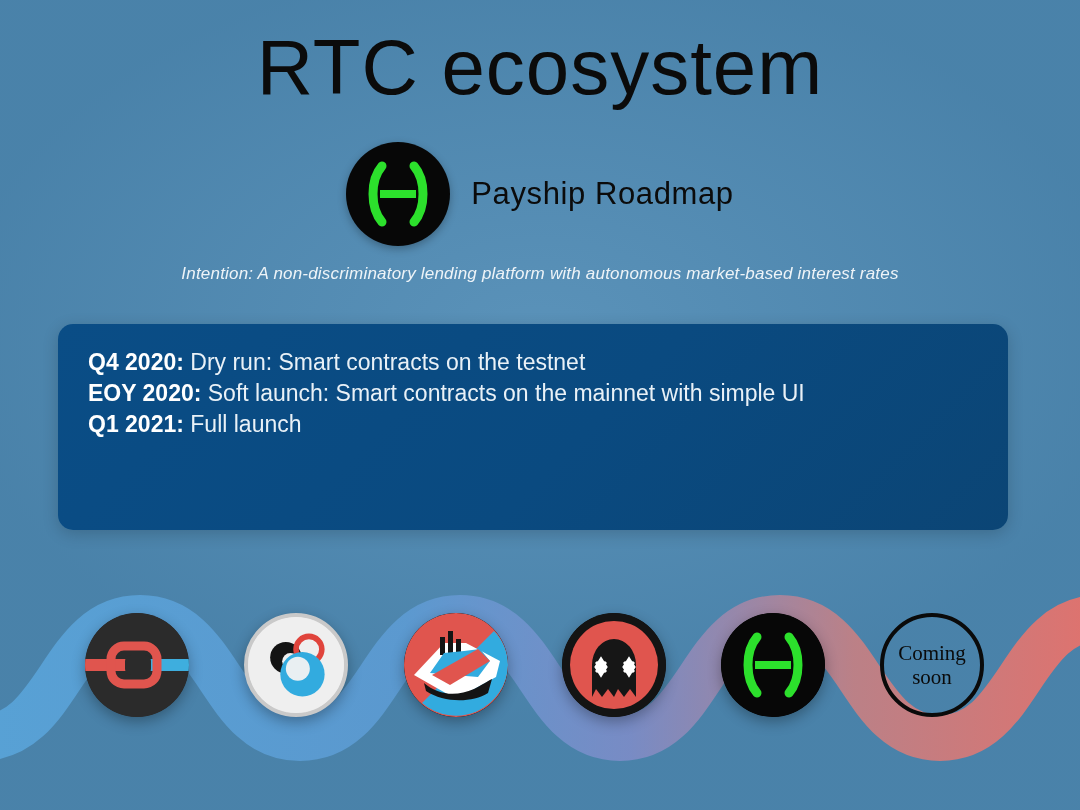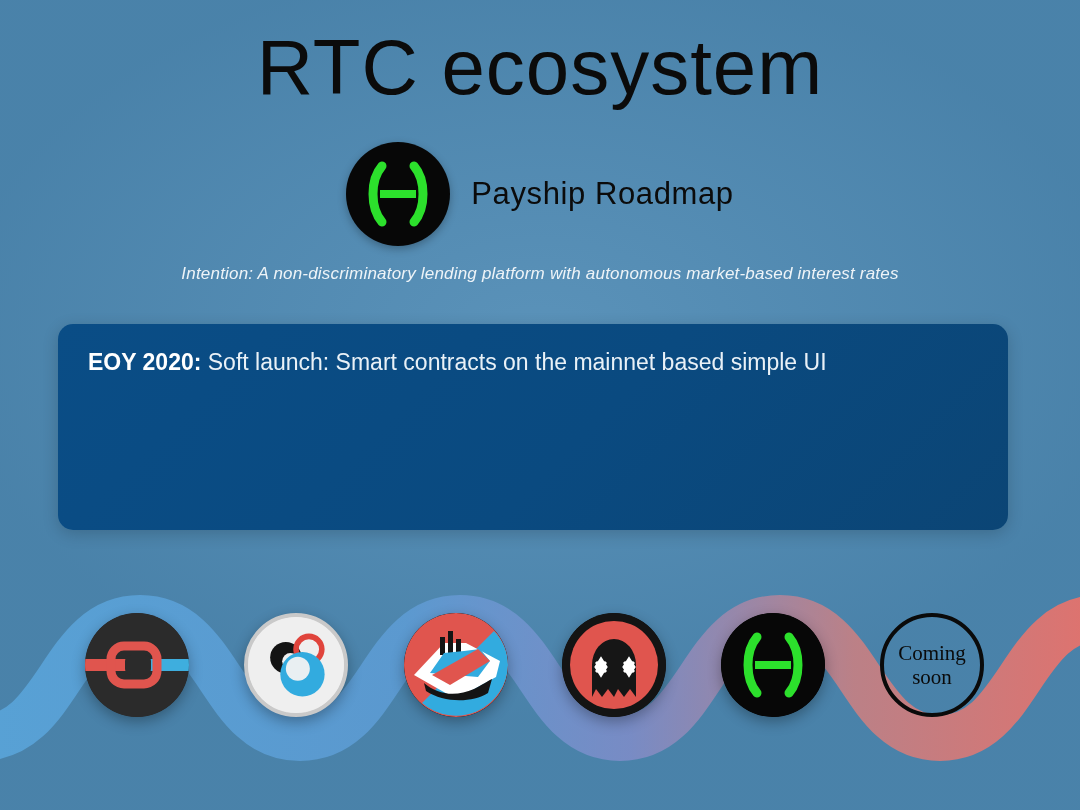--- a/index.html
+++ b/index.html
@@ -136,22 +136,30 @@
       <rect x="34" y="48" width="36" height="8" fill="#2ce02c"></rect>
     </svg>
   </div>
   <div id="brand-subtitle">Payship Roadmap</div>
 </div>
 
 <div id="intention-text">Intention: A non-discriminatory lending platform with autonomous market-based interest rates</div>
 
 <div id="roadmap-panel">
   <div class="roadmap-line">
+    <span class="lbl">Q4 2020:</span>
+    <span>Dry run: Smart contracts on the testnet</span>
+  </div>
+  <div class="roadmap-line">
     <span class="lbl">EOY 2020:</span>
-    <span>Soft launch: Smart contracts on the mainnet based simple UI</span>
+    <span>Soft launch: Smart contracts on the mainnet with simple UI</span>
+  </div>
+  <div class="roadmap-line">
+    <span class="lbl">Q1 2021:</span>
+    <span>Full launch</span>
   </div>
 </div>
 
 <svg id="ribbon-wave" viewBox="0 0 1080 262">
   <defs>
     <linearGradient id="ribbonGrad" x1="0" y1="0" x2="1" y2="0">
       <stop offset="0%" stop-color="#5aa7dd" stop-opacity=".85"></stop>
       <stop offset="38%" stop-color="#5f9ed8" stop-opacity=".80"></stop>
       <stop offset="58%" stop-color="#8a8fcf" stop-opacity=".72"></stop>
       <stop offset="78%" stop-color="#d4807f" stop-opacity=".82"></stop>

